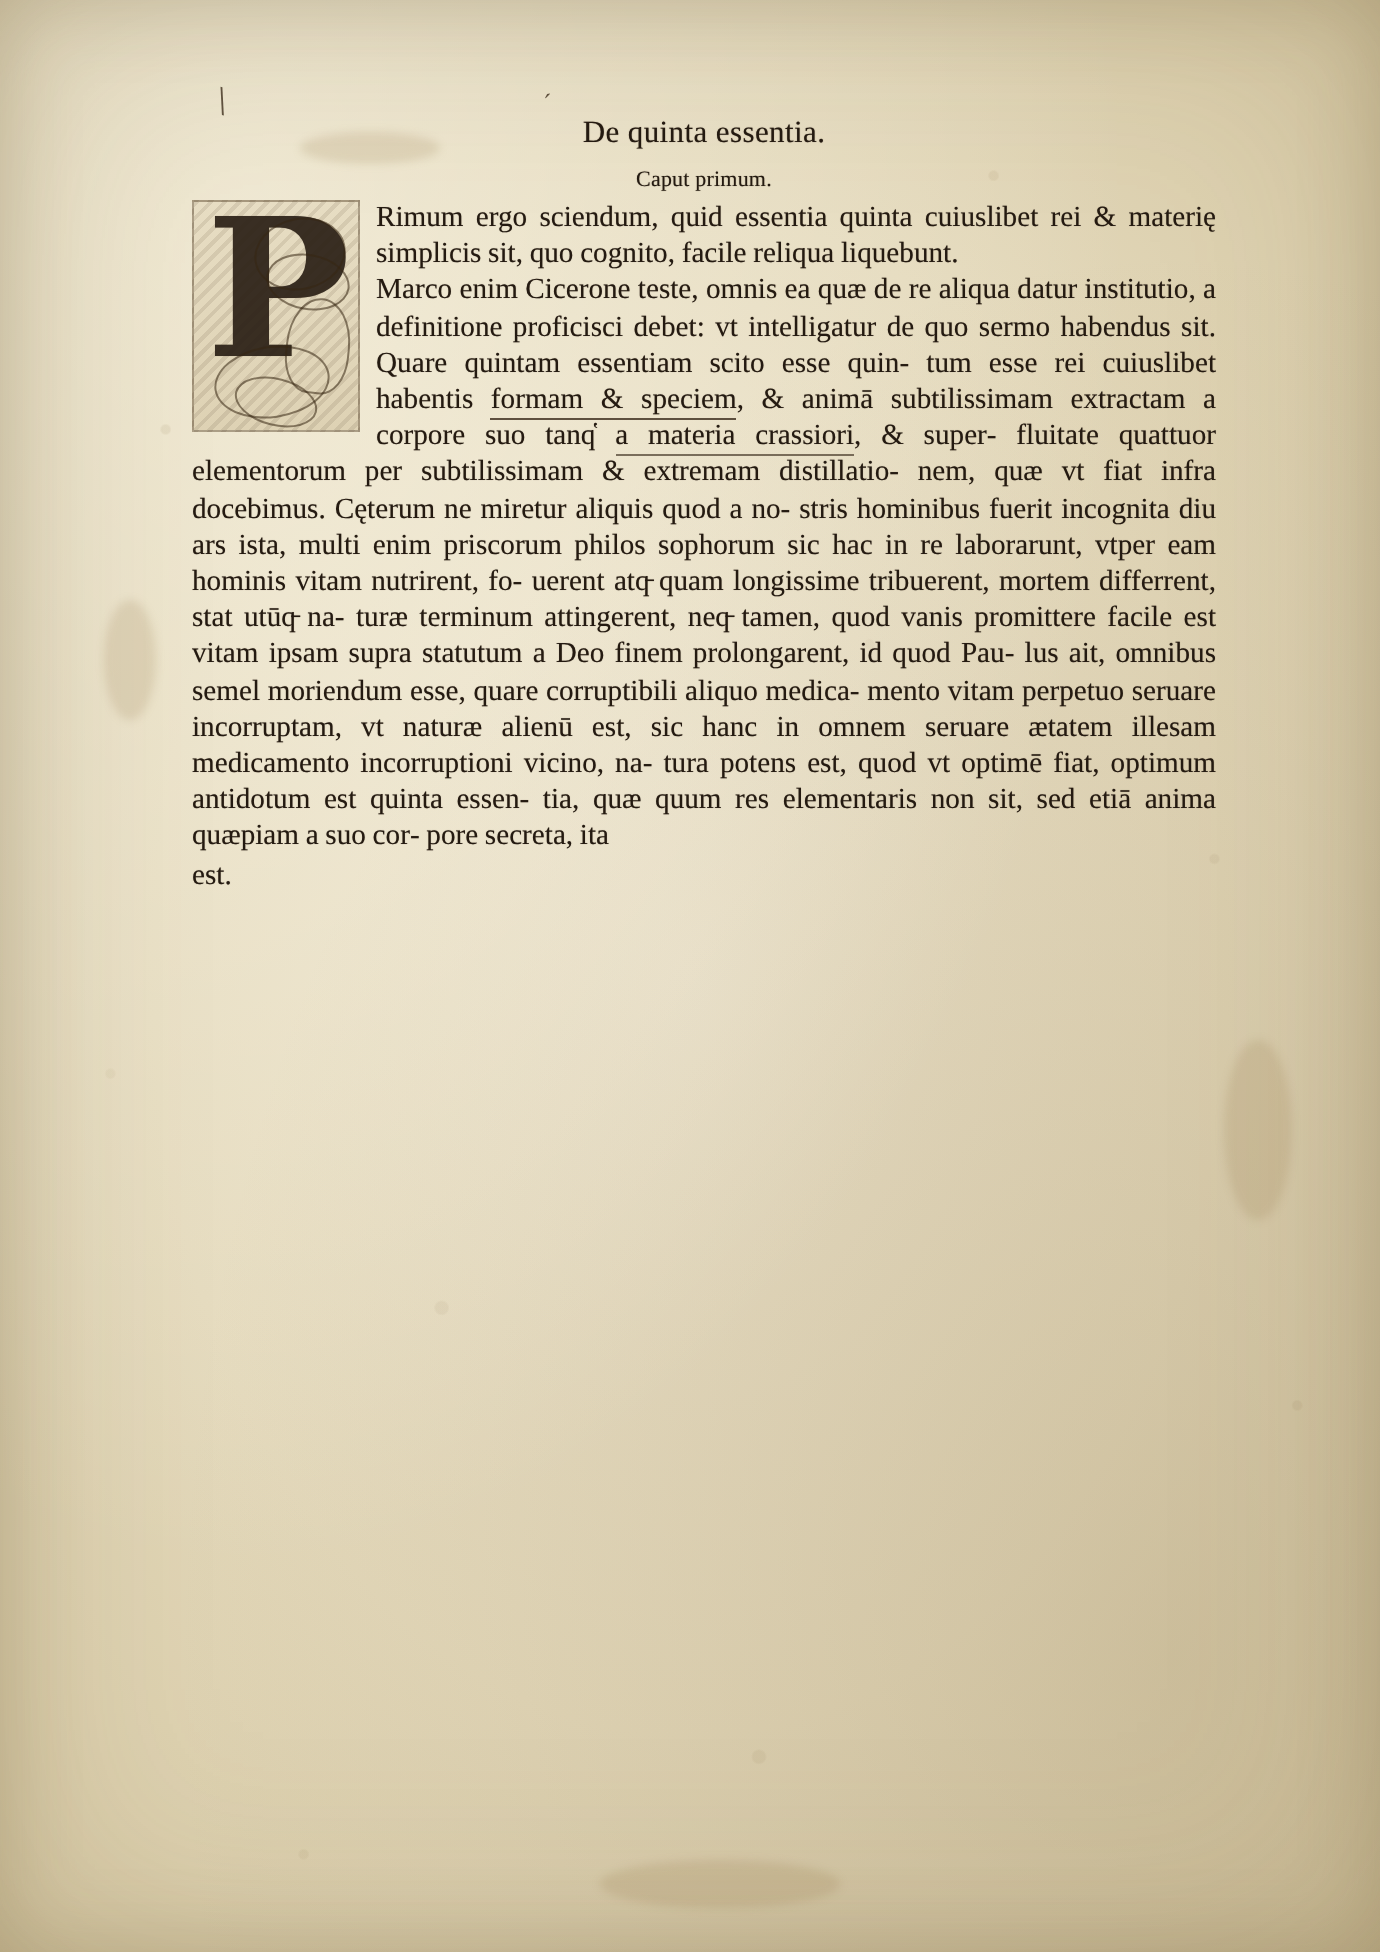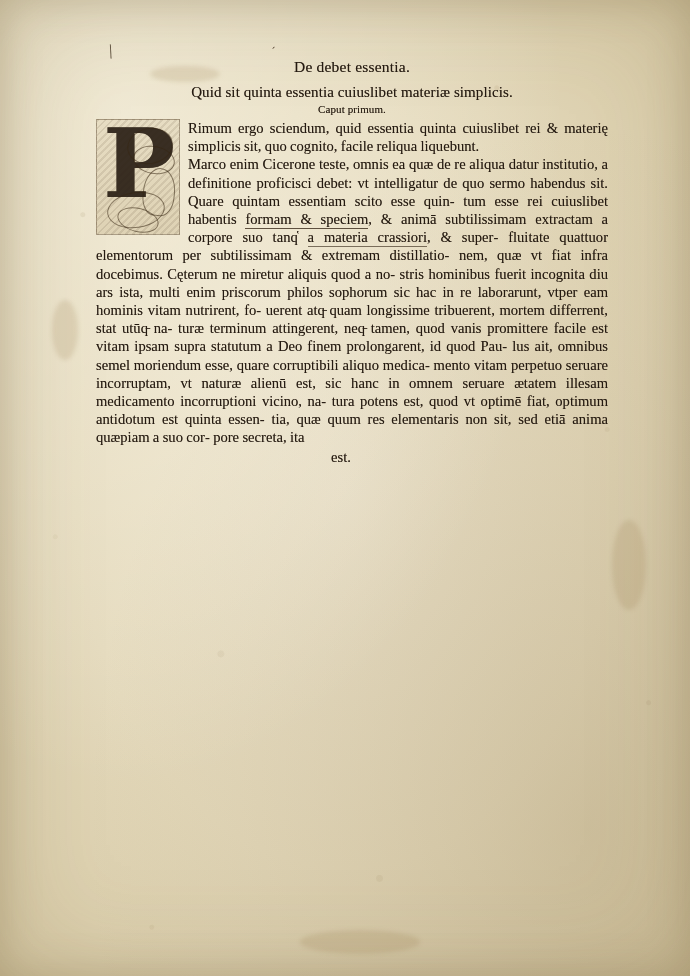--- a/index.html
+++ b/index.html
@@ -152,21 +152,21 @@
     border-bottom: 1px solid rgba(45,30,15,.75);
     padding-bottom: .5px;
   }
   .ul-ink2 {
     border-bottom: 1px solid rgba(45,30,15,.6);
     padding-bottom: .5px;
     font-family: Liberation Serif, serif;
   }
 
   .final-line {
-    text-align: center;
+    text-align: left;
     margin-top: 1px;
     padding-right: 22px;
     font-size: 14.6px;
   }
 
   
   .pen {
     position: absolute;
     color: rgba(50,34,16,.75);
     font-family: "Liberation Serif", serif;
@@ -195,22 +195,21 @@
   <div class="smear smear-1"></div>
   <div class="smear smear-2"></div>
   <div class="smear smear-3"></div>
   <div class="smear smear-4"></div>
 
   <div class="pen pen-a">\</div>
   <div class="pen pen-b">´</div>
 
   <div id="textblock">
 
-    <div class="running-head">De debet essentia.</div>
-    <div class="title-line">Quid sit quinta essentia cuiuslibet materiæ simplicis.</div>
+    <div class="running-head">De quinta essentia.</div>
     <div class="chapter-line">Caput primum.</div>
 
     <div class="body-col">
 
       <div class="initial-wrap">
         <div class="initial-box">
           <span class="initial-letter">P</span>
           <span class="initial-orn orn1"></span>
           <span class="initial-orn orn2"></span>
           <span class="initial-orn orn3"></span>

